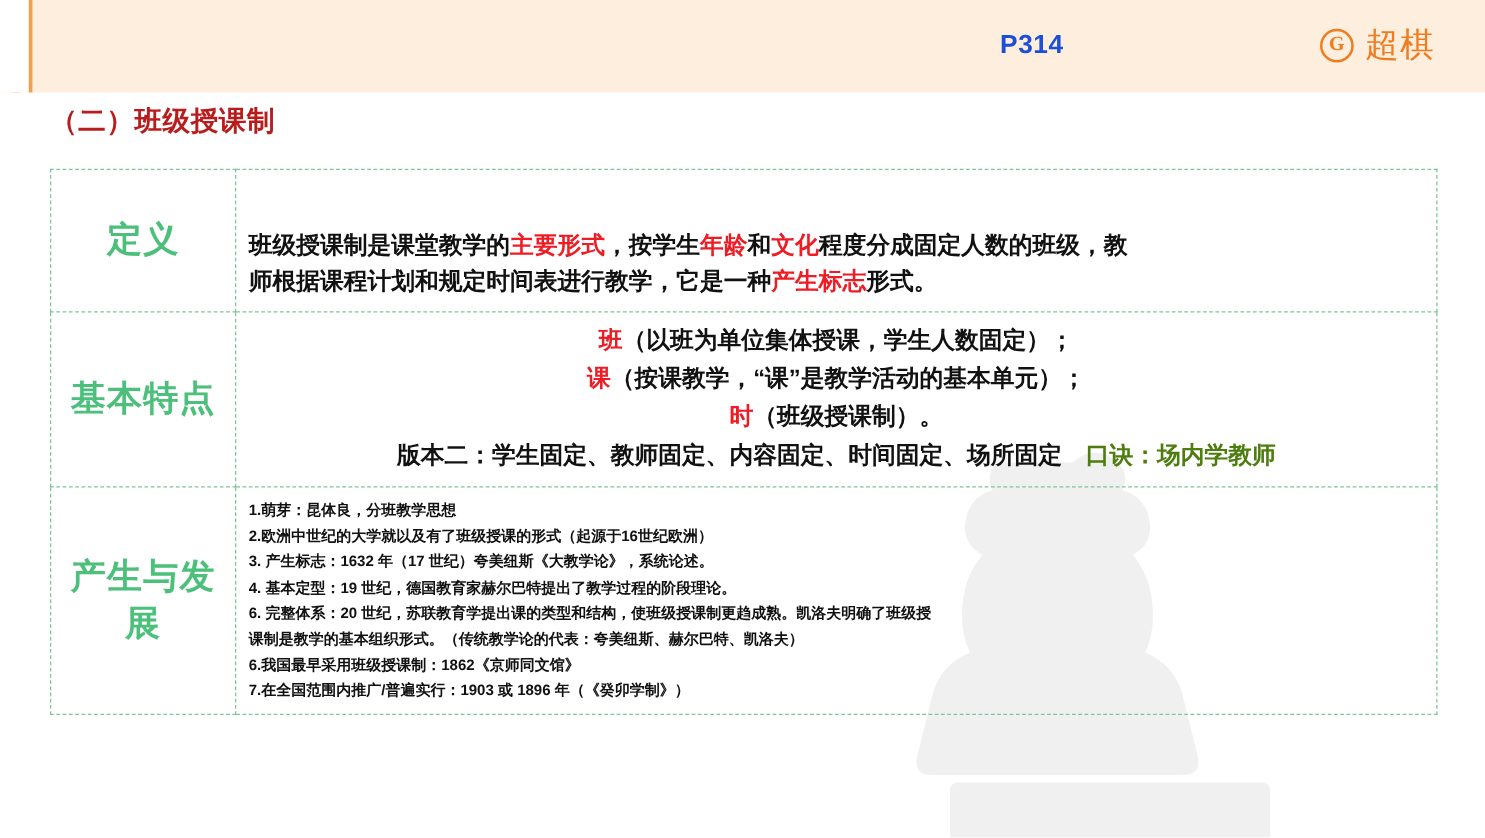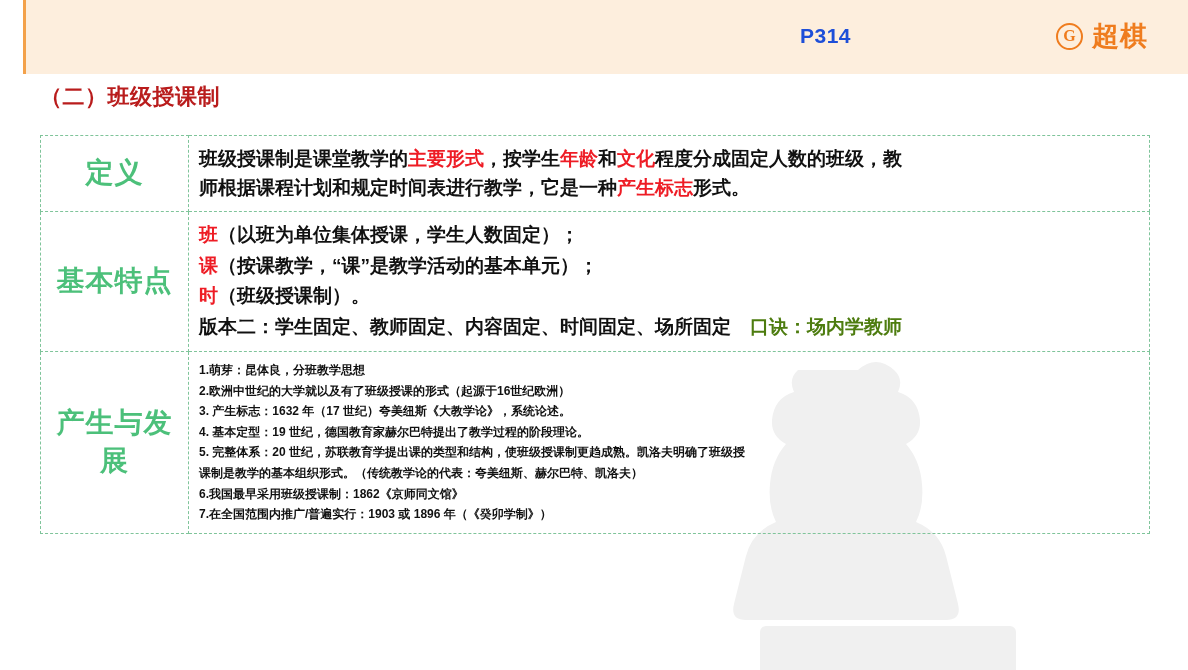--- a/index.html
+++ b/index.html
@@ -61,21 +61,21 @@
     font-size: 16px;
     font-weight: bold;
     display: flex;
     align-items: center;
     justify-content: center;
     line-height: 1;
     font-family: "Liberation Serif", serif;
   }
   .brand-text {
     font-size: 27px;
-    font-weight: bold;
+    font-weight: normal;
     color: #ef7c1e;
     letter-spacing: 1px;
   }
   
   .slide-title {
     position: absolute;
     left: 40px; top: 82px;
     font-size: 22px;
     font-weight: bold;
     color: #b91c1c;
@@ -109,22 +109,22 @@
     font-size: 28px;
     font-weight: bold;
     letter-spacing: 1px;
   }
   .cell-body {
     font-size: 19px;
     font-weight: bold;
     color: #111111;
     line-height: 1.5;
   }
-  .row1 .cell-body { line-height: 1.55; }
-  .row2 .cell-body { line-height: 1.62; font-size: 19px; }
+  .row1 .cell-body { line-height: 1.55; margin-top: 38px; }
+  .row2 .cell-body { line-height: 1.62; font-size: 19px; text-align: center; }
   .row3 .cell-body { font-size: 12px; line-height: 1.72; font-weight: bold; }
   .red { color: #ee1c25; }
   .mnemonic { color: #4d7c0f; }
   .r3line { white-space: nowrap; }
 </style>
 </head>
 <body>
 
 <div class="slide">
 
@@ -186,21 +186,21 @@
     </tr>
 
     <tr class="row3">
       <td class="lbl">产生与发展</td>
       <td>
         <div class="cell-body">
           <div class="r3line">1.萌芽：昆体良，分班教学思想</div>
           <div class="r3line">2.欧洲中世纪的大学就以及有了班级授课的形式（起源于16世纪欧洲）</div>
           <div class="r3line">3. 产生标志：1632 年（17 世纪）夸美纽斯《大教学论》，系统论述。</div>
           <div class="r3line">4. 基本定型：19 世纪，德国教育家赫尔巴特提出了教学过程的阶段理论。</div>
-          <div class="r3line">5. 完整体系：20 世纪，苏联教育学提出课的类型和结构，使班级授课制更趋成熟。凯洛夫明确了班级授</div>
+          <div class="r3line">6. 完整体系：20 世纪，苏联教育学提出课的类型和结构，使班级授课制更趋成熟。凯洛夫明确了班级授</div>
           <div class="r3line">课制是教学的基本组织形式。（传统教学论的代表：夸美纽斯、赫尔巴特、凯洛夫）</div>
           <div class="r3line">6.我国最早采用班级授课制：1862《京师同文馆》</div>
           <div class="r3line">7.在全国范围内推广/普遍实行：1903 或 1896 年（《癸卯学制》）</div>
         </div>
       </td>
     </tr>
   </tbody>
     </table>
 
 </div>

